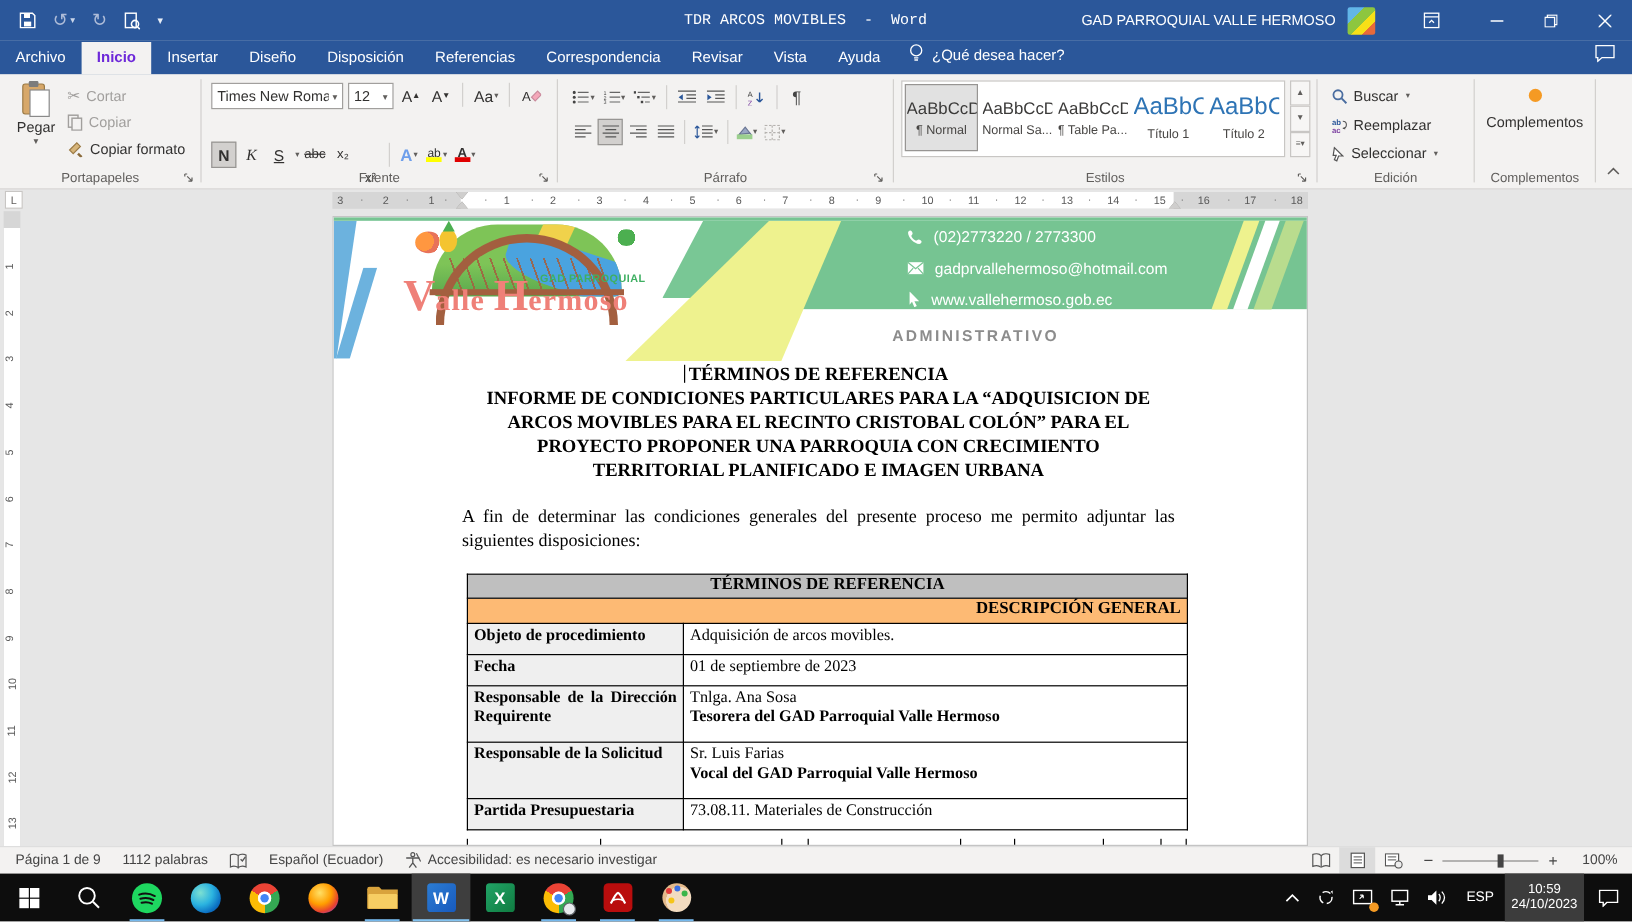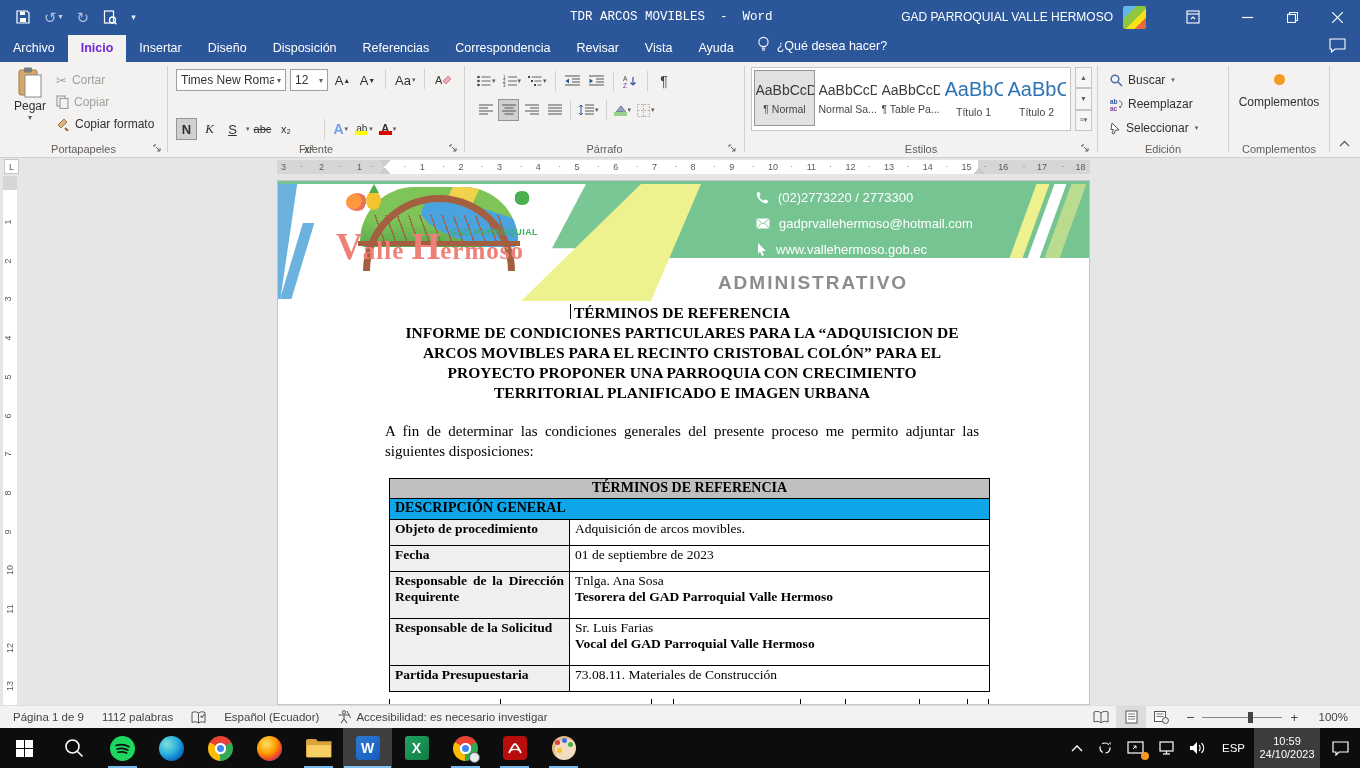--- a/index.html
+++ b/index.html
@@ -78,21 +78,21 @@
   
   .hdr { position:absolute; left:0; top:0; width:813px; height:120px; overflow:hidden; }
   .hdr-topline { position:absolute; left:0; top:0; width:813px; height:3px; background:#76c492; }
   .hdr-blue1 { position:absolute; left:0; top:3px; width:60px; height:115px; background:#6cb2de; clip-path:polygon(0 0,32% 0,4% 100%,0 100%); }
   .hdr-blue2 { position:absolute; left:2px; top:42px; width:44px; height:76px; background:#6cb2de; clip-path:polygon(52% 0,78% 0,26% 100%,0 100%); }
   .hdr-greenwedge { position:absolute; left:230px; top:3px; width:200px; height:117px; background:#79c795; clip-path:polygon(39% 0,67% 0,38% 55%,22% 55%); }
   .hdr-yellow { position:absolute; left:230px; top:3px; width:200px; height:117px; background:#eef28e; clip-path:polygon(66.5% 0,96.5% 0,71.5% 100%,6.5% 100%); }
   .hdr-green { position:absolute; left:350px; top:3px; width:463px; height:74px; background:#76c492; clip-path:polygon(28px 0,100% 0,100% 100%,0 100%); }
   .stripe { position:absolute; top:3px; height:74px; transform:skewX(-20deg); }
   .contact { position:absolute; left:478px; display:flex; align-items:center; gap:9px; color:#fff; font-size:13px; height:18px; }
-  .admin { position:absolute; left:380px; top:91px; width:310px; text-align:center; font-size:19px; font-weight:bold; letter-spacing:2px; color:#8c8c8c; }
+  .admin { position:absolute; left:380px; top:91px; width:310px; text-align:center; font-size:13px; font-weight:bold; letter-spacing:2px; color:#8c8c8c; }
 
   
   .logo { position:absolute; left:52px; top:4px; width:218px; height:80px; }
   .arch-bg { position:absolute; left:30px; top:2px; width:158px; height:60px; background:linear-gradient(#7ec457 55%,#5aa84e); border-radius:79px 79px 8px 8px; overflow:hidden; }
   .river { position:absolute; left:38%; top:34%; width:70%; height:60%; background:#4aa3df; transform:rotate(18deg); border-radius:40% 0 0 40%; }
   .road { position:absolute; left:55%; top:-10%; width:16%; height:70%; background:#f0d24b; transform:rotate(25deg); }
   .bridge { position:absolute; left:33px; top:10px; width:152px; height:76px; border:7px solid #a35f3f; border-bottom:none; border-radius:76px 76px 0 0; }
   .truss { position:absolute; left:44px; top:30px; width:130px; height:26px; background:repeating-linear-gradient(70deg,transparent 0 9px,#a35f3f 9px 10.5px); opacity:.85; }
   .deck { position:absolute; left:28px; top:56px; width:162px; height:5px; background:#a35f3f; }
   .pine-body { position:absolute; left:36px; top:6px; width:15px; height:19px; background:#f4c430; border-radius:50%; }
@@ -106,21 +106,21 @@
 
   
   .doc-title { position:absolute; left:107px; top:122px; width:594px; text-align:center; font-family:"Liberation Serif",serif; font-weight:bold; font-size:15.5px; line-height:20px; color:#000; }
   .caret-line { position:absolute; left:292px; top:123px; width:1px; height:15px; background:#000; }
   .doc-para { position:absolute; left:107px; top:240px; width:594px; text-align:justify; font-family:"Liberation Serif",serif; font-size:15px; line-height:20px; color:#000; }
 
   
   .dtable { position:absolute; left:111px; top:297px; width:600px; border-collapse:collapse; font-family:"Liberation Serif",serif; font-size:13.5px; color:#000; table-layout:fixed; }
   .dtable td { border:1px solid #000; padding:1px 5px; vertical-align:top; }
   .dtable .th1 { background:#bfbfbf; text-align:center; font-weight:bold; font-size:14px; height:20px; }
-  .dtable .th2 { background:#0ea5e9; font-weight:bold; font-size:14px; height:21px; }
+  .dtable .th2 { background:#fdba74; font-weight:bold; font-size:14px; height:21px;text-align:right; }
   .dtable .lbl { background:#efefef; font-weight:bold; }
   .b { font-weight:bold; }
   .tbl-extra { position:absolute; left:111px; top:518px; width:600px; height:8px; border-left:1px solid #000; border-right:1px solid #000; }
   .tbl-extra i { position:absolute; top:0; width:1px; height:8px; background:#000; }
 
   
   .statusbar { position:absolute; left:0; top:705px; width:1360px; height:23px; background:#f3f2f1; border-top:1px solid #dedede; display:flex; align-items:center; font-size:11.5px; color:#444; }
   .sb-item { padding:0 9px; display:flex; align-items:center; gap:5px; height:100%; }
   .sb-right { margin-left:auto; display:flex; align-items:center; height:100%; }
   .viewbtn { width:30px; height:100%; display:flex; align-items:center; justify-content:center; }

